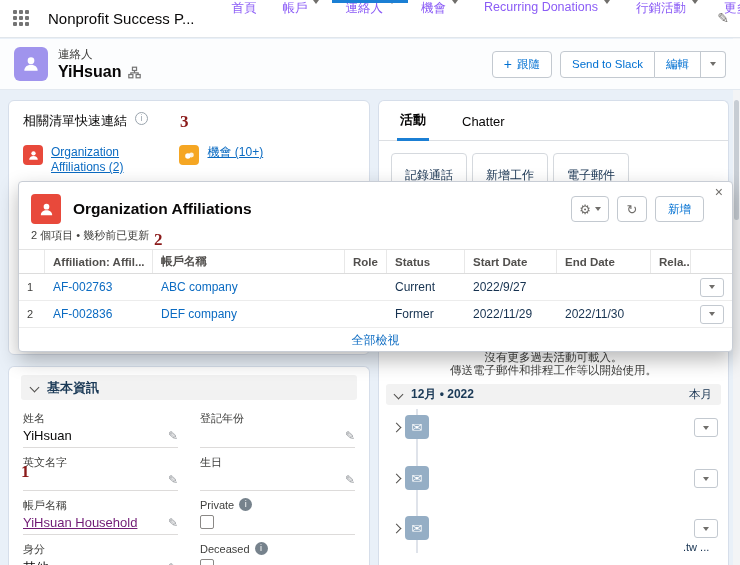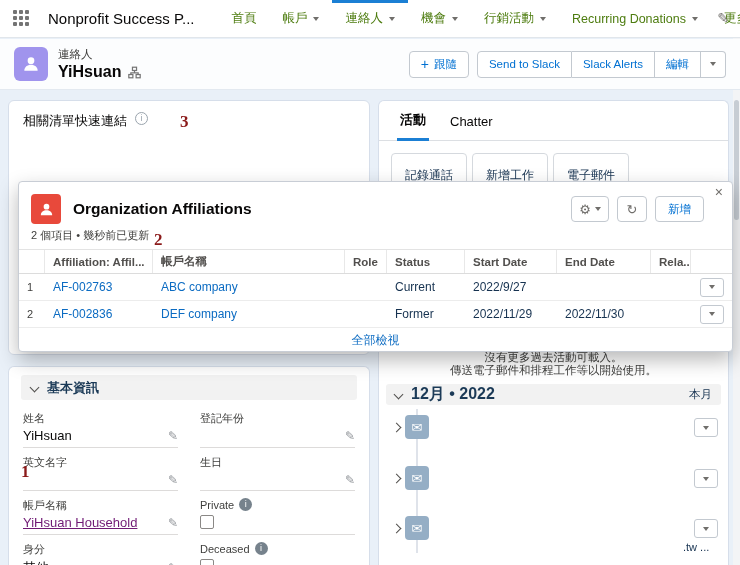--- a/index.html
+++ b/index.html
@@ -14,21 +14,21 @@
   .pencil{font-size:12px;color:#8e9297;cursor:pointer;line-height:1}
   .info-dot{display:inline-block;width:13px;height:13px;border-radius:50%;background:#76828c;color:#fff;font-size:9px;line-height:13px;text-align:center;flex:none}
   .info-ring{display:inline-block;width:13px;height:13px;border-radius:50%;border:1px solid #9aa4ad;color:#9aa4ad;font-size:9px;line-height:11px;text-align:center;flex:none}
 
   
   .topnav{position:absolute;top:0;left:0;width:740px;height:38px;background:#fff;border-bottom:1px solid #e1e6eb;display:flex;align-items:center;z-index:6}
   .waffle{width:17px;height:17px;margin-left:13px;display:grid;grid-template-columns:repeat(3,1fr);gap:1.5px;cursor:pointer;flex:none}
   .waffle span{width:4px;height:4px;border-radius:1px;background:#747474}
   .app-name{margin-left:18px;font-size:15px;color:#080707;white-space:nowrap}
   .tabs{display:flex;align-items:stretch;height:100%;margin-left:24px}
-  .tab{position:relative;display:flex;align-items:center;gap:6px;padding:0 13px;font-size:12.5px;color:#4d7c0f;cursor:pointer;white-space:nowrap}
+  .tab{position:relative;display:flex;gap:6px;padding:0 13px;font-size:12.5px;color:#8b5cf6;cursor:pointer;white-space:nowrap}
   .tab.active::before{content:"";position:absolute;left:0;right:0;top:0;height:3px;background:#1b7fd4}
   .nav-edit{position:absolute;right:11px;top:10px;font-size:14px;color:#706e6b;cursor:pointer}
 
   
   .rec-header{position:absolute;top:39px;left:0;width:740px;height:51px;background:#fcfdfe;border-bottom:1px solid #e3e9f0;display:flex;align-items:center;padding:0 14px;z-index:5}
   .entity-icon{width:34px;height:34px;border-radius:6px;background:#a094ed;display:flex;align-items:center;justify-content:center;flex:none}
   .entity-text{margin-left:10px}
   .entity-label{font-size:11.5px;color:#3e3e3c}
   .rec-name-row{display:flex;align-items:center;gap:7px;margin-top:1px}
   .rec-name{font-size:16px;font-weight:700;color:#080707}
@@ -63,31 +63,31 @@
   .field.h44{min-height:44px}
   .field.h34{min-height:34px}
   .f-label{font-size:11px;color:#3e3e3c;display:flex;align-items:center;gap:5px}
   .f-valrow{display:flex;align-items:center;justify-content:space-between;min-height:20px;padding:2px 0 3px}
   .f-value{font-size:13px;color:#080707}
   .f-value.link{color:#701a75;text-decoration:underline;cursor:pointer}
   .checkbox{width:14px;height:14px;border:1px solid #8a8886;border-radius:2px;background:#fff;margin:4px 0 3px;cursor:pointer}
 
   
   .card-activity{left:378px;top:100px;width:351px;height:465px;border-radius:6px 6px 0 0;border-bottom:none;overflow:hidden}
-  .act-tabs{display:flex;align-items:flex-end;gap:24px;padding:0 21px;height:40px;border-bottom:1px solid #dcdfe3}
+  .act-tabs{display:flex;align-items:flex-end;gap:36px;padding:0 21px;height:40px;border-bottom:1px solid #dcdfe3}
   .act-tab{font-size:13px;color:#080707;padding-bottom:11px;position:relative;cursor:pointer}
   .act-tab.active{font-weight:700}
   .act-tab.active::after{content:"";position:absolute;left:-3px;right:-3px;bottom:-1px;height:3px;background:#1b7fd4}
   .composer{display:flex;gap:5px;padding:12px 12px 0}
   .comp-btn{height:44px;padding:0 13px;border:1px solid #d5d9de;border-radius:4px;background:#fff;font-size:12px;color:#163250;display:flex;align-items:center;cursor:pointer;white-space:nowrap}
   .empty-line{position:absolute;left:0;right:0;text-align:center;font-size:11.5px;color:#3e3e3c}
   .empty-line.l1{top:249px}
   .empty-line.l2{top:262px}
   .month-head{position:absolute;top:283px;left:7px;right:7px;height:21px;background:#f2f2f2;border-radius:3px;display:flex;align-items:center;gap:9px;padding:0 9px;cursor:pointer}
-  .month-label{font-size:16px;font-weight:700;color:#1b3a57}
+  .month-label{font-size:12px;font-weight:700;color:#1b3a57}
   .this-month{margin-left:auto;font-size:11.5px;color:#163250}
   .tl-line{position:absolute;left:37px;top:308px;width:2px;height:144px;background:#dfe3ea}
   .tl-item{position:absolute;left:0;width:100%;height:26px}
   .tl-item.i1{top:314px}.tl-item.i2{top:365px}.tl-item.i3{top:415px}
   .tl-chev{position:absolute;left:14px;top:9px;cursor:pointer}
   .tl-icon{position:absolute;left:26px;top:0;width:24px;height:24px;border-radius:4px;background:#95aec5;display:flex;align-items:center;justify-content:center;color:#fff;font-size:13px}
   .sq-dd{width:24px;height:19px;border:1px solid #c3c9d0;border-radius:3px;background:#fff;display:flex;align-items:center;justify-content:center;cursor:pointer}
   .tl-dd{position:absolute;right:10px;top:3px}
   .tl-fragment{position:absolute;left:304px;top:440px;font-size:11px;color:#163250;white-space:nowrap}
 
@@ -148,25 +148,25 @@
       </div>
     <div class="tab active">
         <span>連絡人</span>
         <span class="caret"></span>
       </div>
     <div class="tab">
         <span>機會</span>
         <span class="caret"></span>
       </div>
     <div class="tab">
+        <span>Recurring Donations</span>
+        <span class="caret"></span>
+      </div>
+    <div class="tab">
         <span>行銷活動</span>
-        <span class="caret"></span>
-      </div>
-    <div class="tab">
-        <span>Recurring Donations</span>
         <span class="caret"></span>
       </div>
     <div class="tab">
         <span>更多</span>
       </div>
   </nav>
   <div class="nav-edit">✎</div>
 </header>
 
 <section class="rec-header">
@@ -190,33 +190,54 @@
       </span>
     </div>
   </div>
   <div class="header-actions">
     <button class="btn">
         <span class="plus">+</span>
         <span>跟隨</span>
       </button>
     <div class="btn-group">
       <button class="btn">Send to Slack</button>
-      <button class="btn">Slack Alerts</button>
       <button class="btn">編輯</button>
       <button class="btn dd">
           <span class="caret"></span>
         </button>
     </div>
   </div>
 </section>
 
 <section class="card card-quicklinks">
   <div class="ql-title-row">
     <span class="ql-title">相關清單快速連結</span>
     <span class="info-ring">i</span>
+  </div>
+  <div class="ql-links">
+    <div class="ql-link">
+      <span class="ql-icon red">
+        <svg width="13" height="13" viewBox="0 0 24 24">
+            <circle cx="12" cy="8" r="4" fill="#fff"></circle>
+            <path d="M4 20c0-4.4 3.6-7 8-7s8 2.6 8 7z" fill="#fff"></path>
+          </svg>
+      </span>
+      <span class="ql-text">
+        <span>Organization</span><br><span>Affiliations (2)</span>
+      </span>
+    </div>
+    <div class="ql-link">
+      <span class="ql-icon orange">
+        <svg width="13" height="13" viewBox="0 0 24 24">
+            <circle cx="9" cy="13" r="5" fill="#fff"></circle>
+            <circle cx="15.5" cy="11" r="4.5" fill="#fff" opacity=".85"></circle>
+          </svg>
+      </span>
+      <span class="ql-text">機會 (10+)</span>
+    </div>
   </div>
 </section>
 
 <section class="card card-details">
   <div class="sec-head">
     <span class="chev down"></span>
     <span>基本資訊</span>
   </div>
   <div class="fields">
     <div class="field h44">

